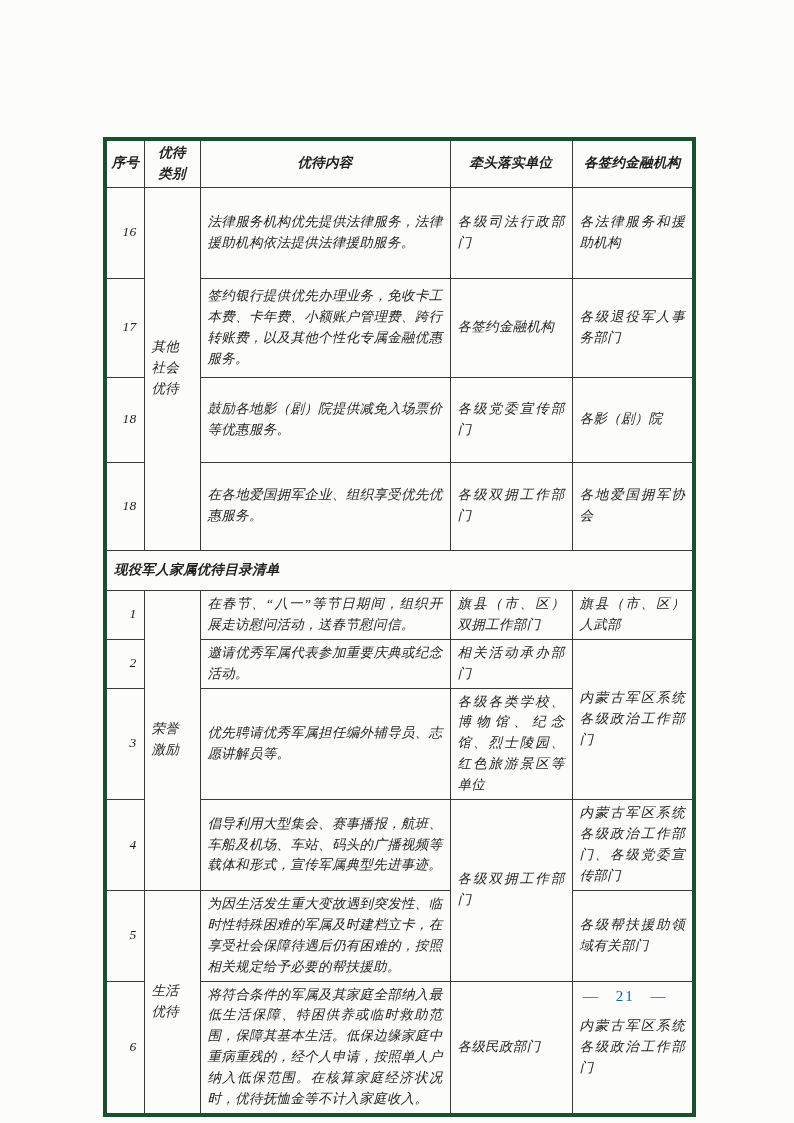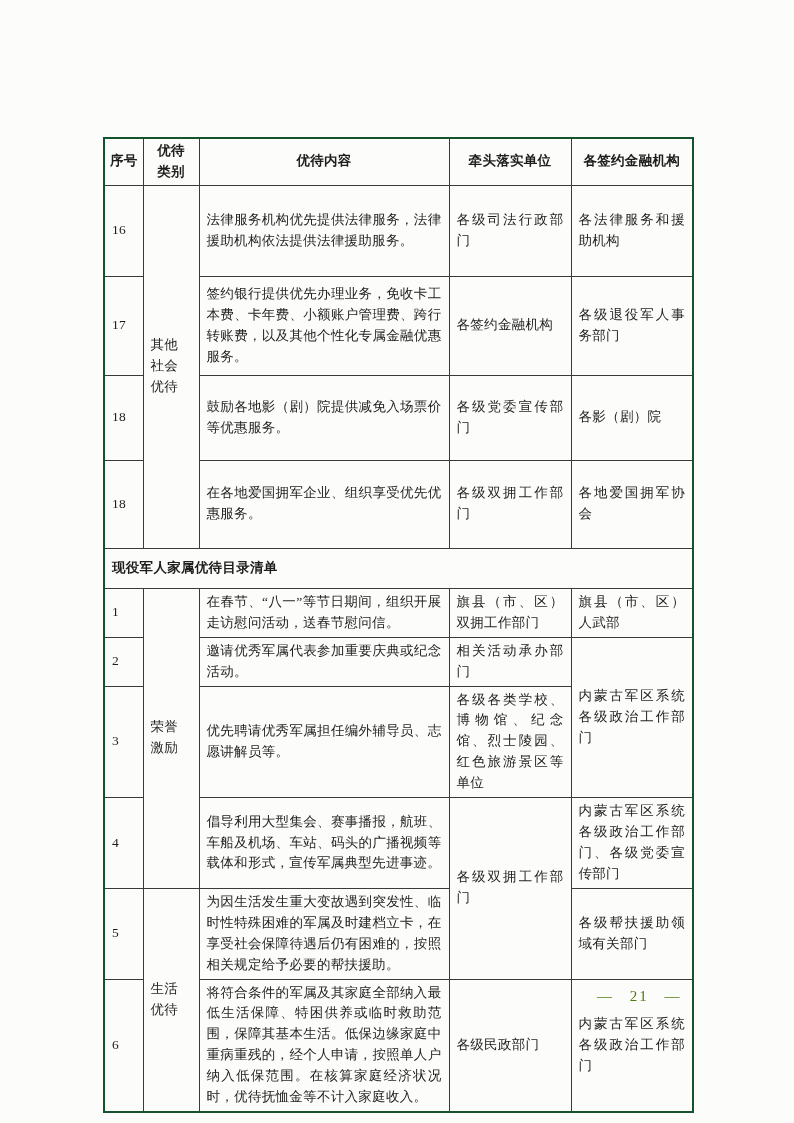--- a/index.html
+++ b/index.html
@@ -10,21 +10,22 @@
     font-family:"Liberation Serif","DejaVu Serif",serif;
     color:#1e1e1e;
     overflow:hidden;
     box-shadow:0 0 4px rgba(0,0,0,.25);
   }
   table.doc {
     position:absolute; left:103px; top:137px;
     width:589px;
     border-collapse:collapse;
     table-layout:fixed;
-    border:2px solid #14532d;
+    border:4px solid #14532d;
+    font-style:italic;
   }
   .doc td {
     border:1.5px solid #3a3a3a;
     padding:3px 7px;
     font-size:13.5px;
     line-height:1.55;
     vertical-align:middle;
     letter-spacing:0.3px;
   }
   .doc .hd {
@@ -32,21 +33,21 @@
     font-weight:bold;
     white-space:pre-line;
     font-size:13.5px;
     padding:2px 2px;
   }
   .col-no   { width:39px; }
   .col-cat  { width:56px; }
   .col-cont { width:250px; }
   .col-lead { width:122px; }
   .col-sup  { width:122px; }
-  .num  { text-align:left; }
+  .num  { text-align:right; }
   .cat  { text-align:left; white-space:pre-line; }
   .cont { text-align:justify; }
   .unit { text-align:justify; }
   .section-title {
     text-align:left;
     font-weight:bold;
     font-size:18.5px;
     letter-spacing:1.5px;
     padding:4px 0;
   }
@@ -57,23 +58,23 @@
   tr.r19  { height:88px; }
   tr.rtit { height:40px; }
   tr.fr1  { height:43px; }
   tr.fr2  { height:40px; }
   tr.fr3  { height:74px; }
   tr.fr4  { height:65px; }
   tr.fr5  { height:73px; }
   tr.fr6  { height:95px; }
   .page-number {
     position:absolute;
-    left:597px; top:988px;
+    left:583px; top:988px;
     font-size:15px;
-    color:#4d7c0f;
+    color:#0369a1;
     word-spacing:10px;
     letter-spacing:2px;
   }
 </style>
 </head>
 <body>
 
 <div class="page">
 
   <table class="doc">

